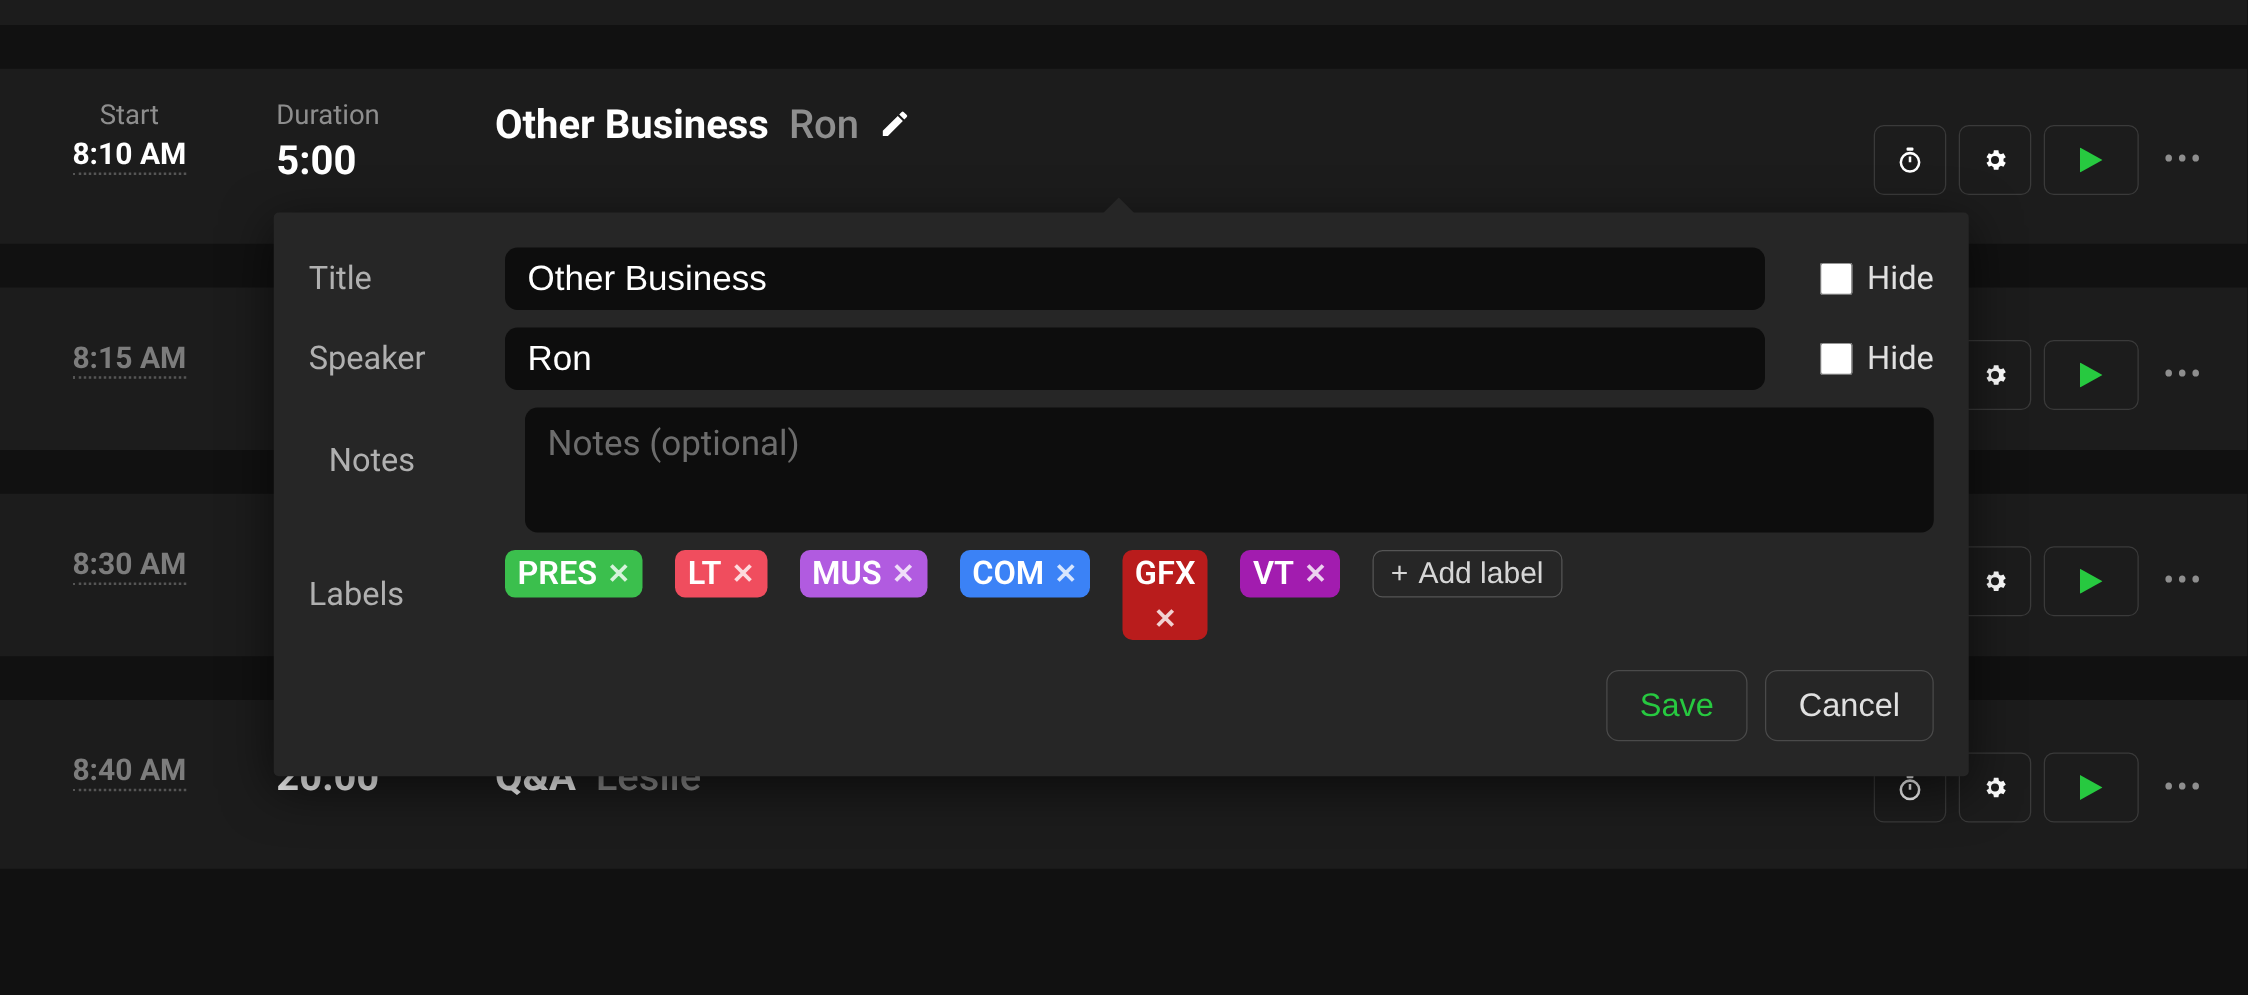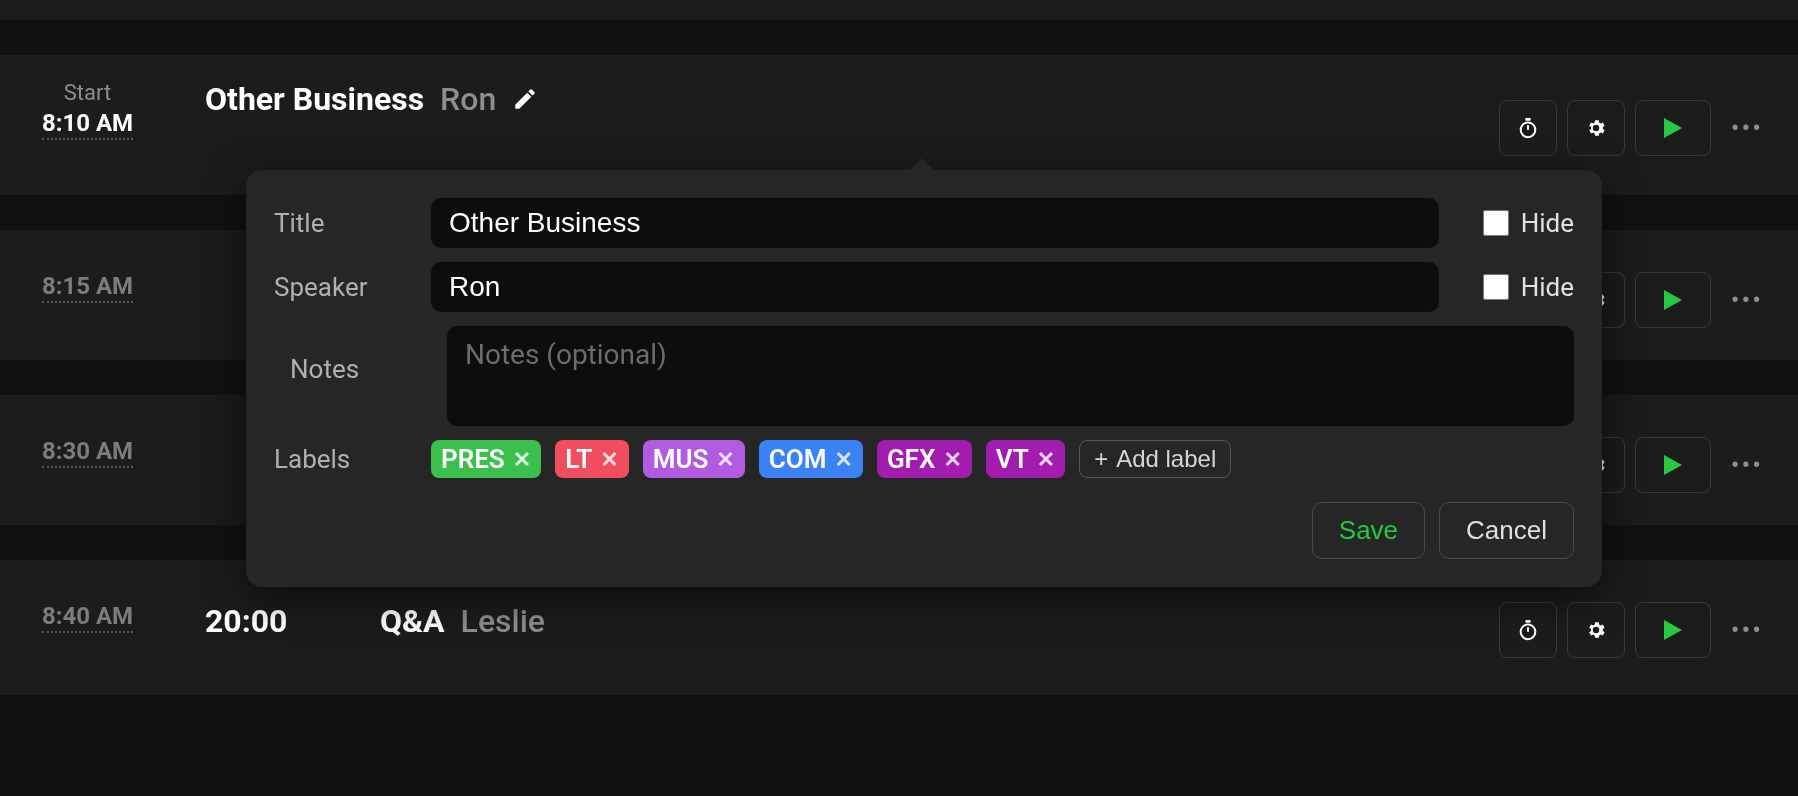--- a/index.html
+++ b/index.html
@@ -11,21 +11,21 @@
   height: 796px;
   overflow: hidden;
   position: relative;
 }
 
 .row {
   background: #1c1c1c;
   min-height: 135px;
   display: flex;
   align-items: flex-start;
-  padding: 0 25px 0 0;
+  padding: 0 25px 0 16px;
   position: relative;
   margin-bottom: 35px;
 }
 
 .row.short { min-height: 130px; }
 
 .row-inner {
   display: flex;
   align-items: flex-start;
   width: 100%;
@@ -110,25 +110,25 @@
   font-size: 26px;
   color: #8e8e8e;
   letter-spacing: 2px;
   padding: 0 10px;
   cursor: pointer;
 }
 
 
 .popover {
   position: absolute;
-  left: 246px;
+  left: 219px;
   top: 170px;
   width: 1356px;
   background: #262626;
-  border-radius: 16px;
+  border-radius: 4px;
   padding: 28px;
   box-shadow: 0 10px 40px rgba(0,0,0,0.6);
   z-index: 10;
 }
 .popover::before {
   content: "";
   position: absolute;
   top: -12px;
   left: 662px;
   width: 0; height: 0;
@@ -181,21 +181,21 @@
   height: 26px;
   background: #fff;
   border-radius: 6px;
   border: none;
 }
 .hidelbl { font-size: 26px; color: #e0e0e0; }
 
 .labels-row {
   display: flex;
   align-items: flex-start;
-  gap: 14px;
+  gap: 26px;
   flex-wrap: wrap;
 }
 .labelchip {
   display: flex;
   align-items: center;
   gap: 8px;
   padding: 4px 10px;
   border-radius: 8px;
   font-size: 26px;
   font-weight: 600;
@@ -240,20 +240,24 @@
 <div class="row" style="margin-top:-100px; min-height:120px;">
   
 </div>
 
 <div class="row" style="min-height:140px;">
   <div class="row-inner">
     <div class="col-start">
       <div class="label-small">Start</div>
       <span class="time">8:10 AM</span>
     </div>
+    <div class="col-dur">
+      <div class="label-small">Duration</div>
+      <span class="duration">5:00</span>
+    </div>
     <div class="col-title">
       <span class="title">Other Business</span>
       <span class="speaker">Ron</span>
       <span style="cursor:pointer;">
         <svg class="ic" width="26" height="26" viewBox="0 0 24 24">
             <path fill="#fff" d="M3 17.25V21h3.75L17.8 9.94l-3.75-3.75zM20.7 7.04a1 1 0 000-1.41l-2.34-2.34a1 1 0 00-1.41 0l-1.83 1.83 3.75 3.75z"></path>
           </svg>
       </span>
     </div>
     <div class="actions" style="margin-top:20px;">
@@ -396,21 +400,21 @@
           <span class="x">✕</span>
         </div>
         <div class="labelchip" style="background: rgb(177, 91, 224);">
           <span>MUS</span>
           <span class="x">✕</span>
         </div>
         <div class="labelchip" style="background: #3b82f6;">
           <span>COM</span>
           <span class="x">✕</span>
         </div>
-        <div class="labelchip" style="background: #a21caf;">
+        <div class="labelchip" style="background: #b91c1c; flex-direction: column;">
           <span>GFX</span>
           <span class="x">✕</span>
         </div>
         <div class="labelchip" style="background: #a21caf;">
           <span>VT</span>
           <span class="x">✕</span>
         </div>
         <button class="addlabel">
           <span>+</span>
           <span>Add label</span>

